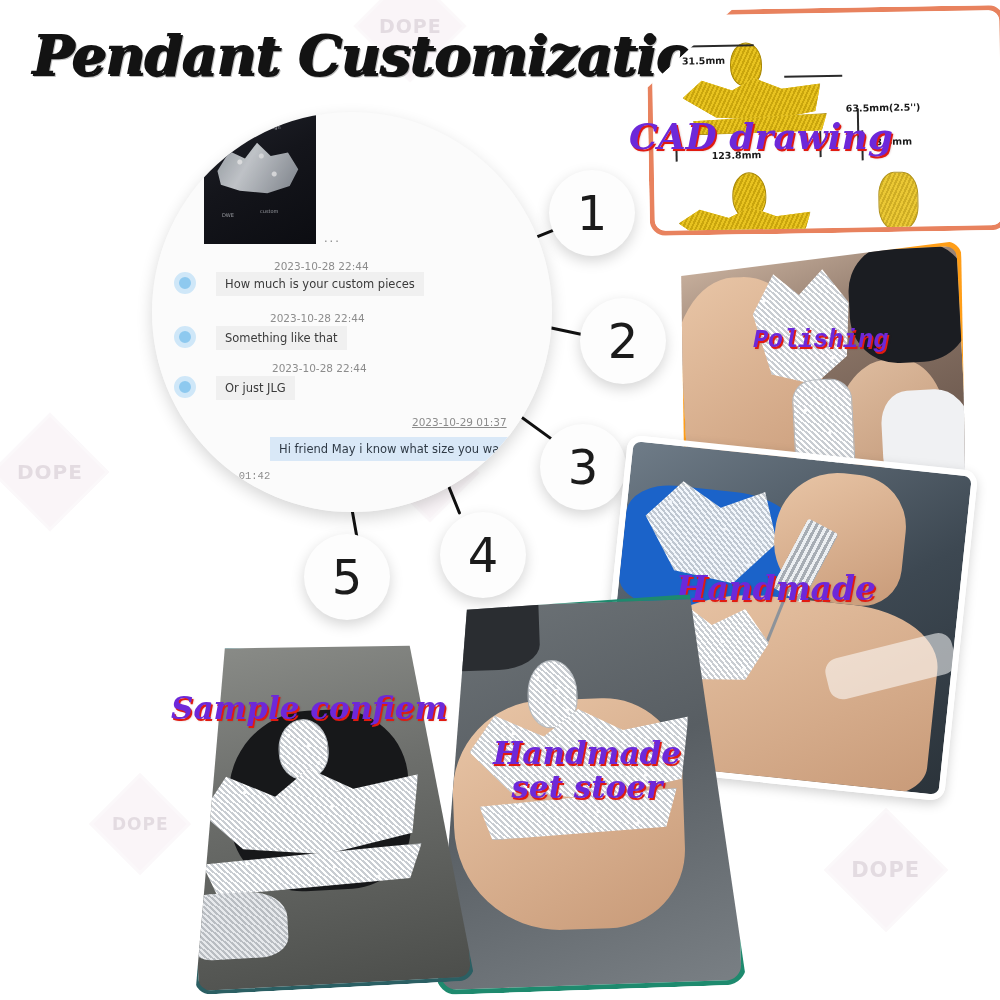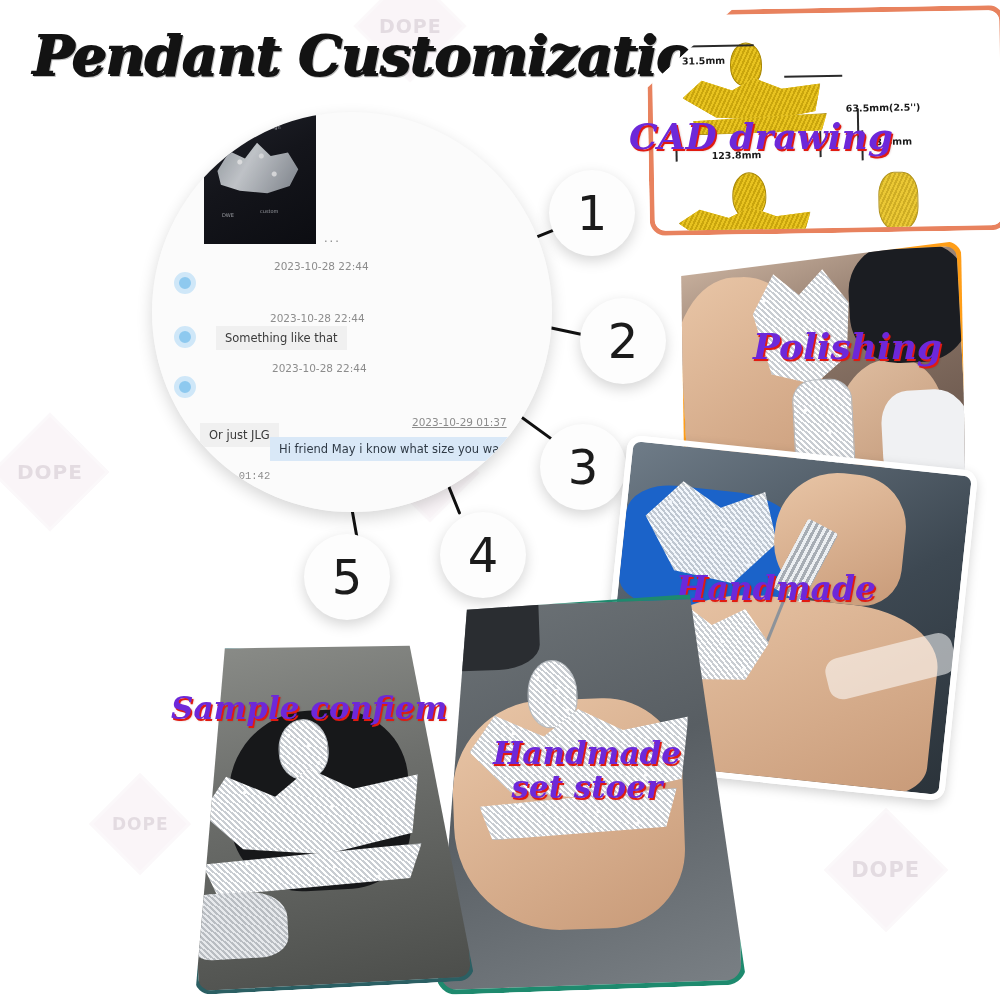--- a/index.html
+++ b/index.html
@@ -201,28 +201,29 @@
       <div class="chat-thumb">
         <div class="gem"></div>
         <div class="tl" style="left:60px;top:12px;">design</div>
         <div class="tl" style="left:56px;top:96px;">custom</div>
         <div class="tl" style="left:18px;top:100px;">DWE</div>
       </div>
       <div class="thumb-dots">...</div>
 
       <div class="ts" style="left:122px;top:148px;">2023-10-28 22:44</div>
       <div class="ava" style="left:22px;top:160px;"></div>
+      <div class="bub" style="left:64px;top:160px;">How much is your custom pieces</div>
 
       <div class="ts" style="left:118px;top:200px;">2023-10-28 22:44</div>
       <div class="ava" style="left:22px;top:214px;"></div>
       <div class="bub" style="left:64px;top:214px;">Something like that</div>
 
       <div class="ts" style="left:120px;top:250px;">2023-10-28 22:44</div>
       <div class="ava" style="left:22px;top:264px;"></div>
-      <div class="bub" style="left:48px;top:264px;margin-top:47px;">Or just JLG</div>
+      <div class="bub" style="left:64px;top:264px;">Or just JLG</div>
 
       <div class="ts" style="left:260px;top:304px;text-decoration:underline;">2023-10-29 01:37</div>
       <div class="bub out" style="left:118px;top:325px;">Hi friend May i know what size you wa</div>
 
       <div class="ts" style="left:30px;top:358px;font-family:Liberation Mono, monospace;">23-10-29 01:42</div>
     </div>
   </div>
 
 
   <div class="numc" style="left:549px;top:170px;">
@@ -271,21 +272,21 @@
   <div class="panel" id="panel-polish">
     <div class="ph">
       <div class="skin" style="left:-10px;top:20px;width:150px;height:230px;border-radius:46% 54% 40% 60%;"></div>
       <div class="skin" style="left:150px;top:110px;width:110px;height:150px;border-radius:50% 40% 60% 40%;opacity:.9;"></div>
       <div class="bling" style="left:62px;top:14px;width:110px;height:120px;clip-path:polygon(10% 36%,30% 4%,52% 22%,74% 2%,96% 30%,92% 74%,62% 96%,24% 86%);"></div>
       <div class="bling" style="left:108px;top:126px;width:58px;height:118px;border-radius:22px;"></div>
       <div style="position:absolute;left:170px;top:-6px;width:120px;height:120px;background:#1b1d22;border-radius:40%;"></div>
       <div style="position:absolute;left:196px;top:142px;width:90px;height:110px;background:#f0f1f3;border-radius:30% 40% 20% 40%;"></div>
     </div>
   </div>
-  <div class="redlbl" style="left:753px;top:328px;font-size:36px;">Polishing</div>
+  <div class="redlbl" style="left:753px;top:328px;font-size:25px;font-family:Liberation Mono, monospace;">Polishing</div>
 
   <div class="panel" id="panel-hand">
     <div class="ph">
       <div style="position:absolute;left:0;top:40px;width:180px;height:120px;background:#1b63c9;border-radius:26% 40% 30% 20%;"></div>
       <div class="bling" style="left:14px;top:28px;width:140px;height:110px;clip-path:polygon(4% 40%,28% 6%,56% 26%,86% 8%,98% 52%,70% 92%,28% 86%);opacity:.95;"></div>
       <div class="skin" style="left:26px;top:140px;width:300px;height:188px;border-radius:42% 30% 18% 26%;"></div>
       <div class="skin" style="left:150px;top:10px;width:130px;height:130px;border-radius:48% 40% 30% 46%;"></div>
       <div class="drill" style="left:166px;top:62px;width:34px;height:78px;transform:rotate(22deg);
                   background:repeating-linear-gradient(90deg,#eceff2 0 3px,#a7adb4 3px 6px);"></div>
       <div style="position:absolute;left:160px;top:130px;width:3px;height:56px;background:#8d939a;transform:rotate(16deg);"></div>

